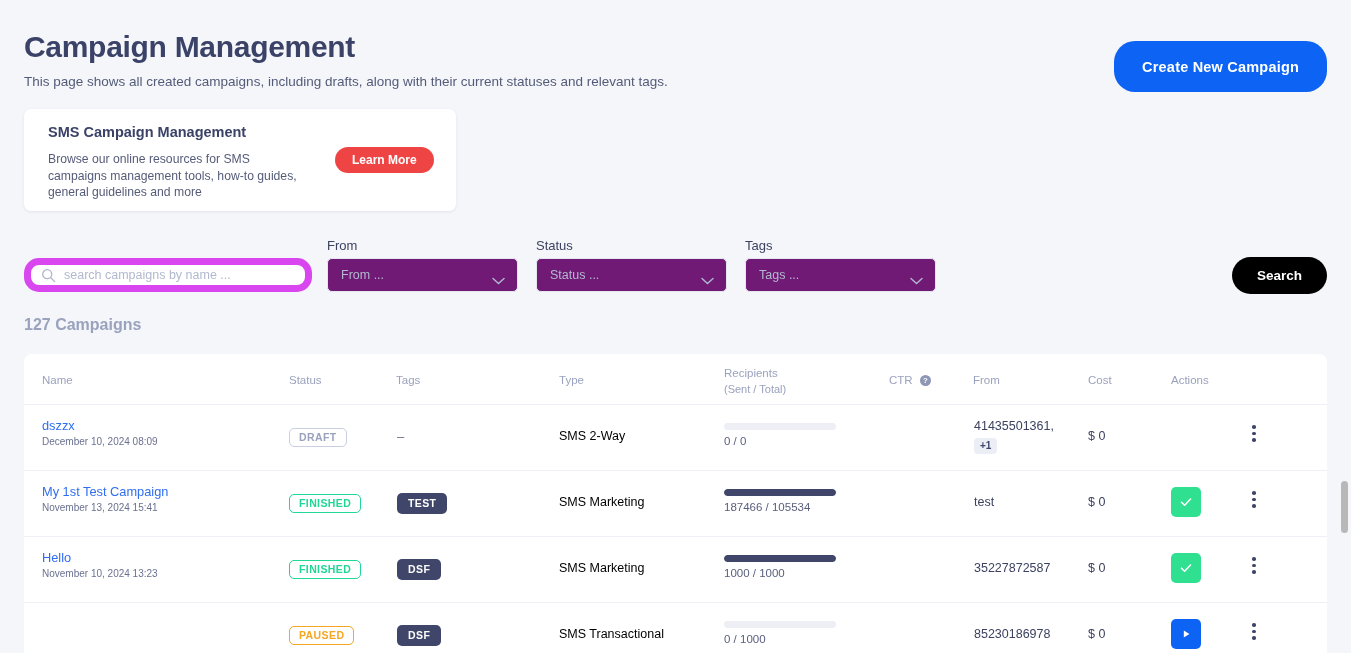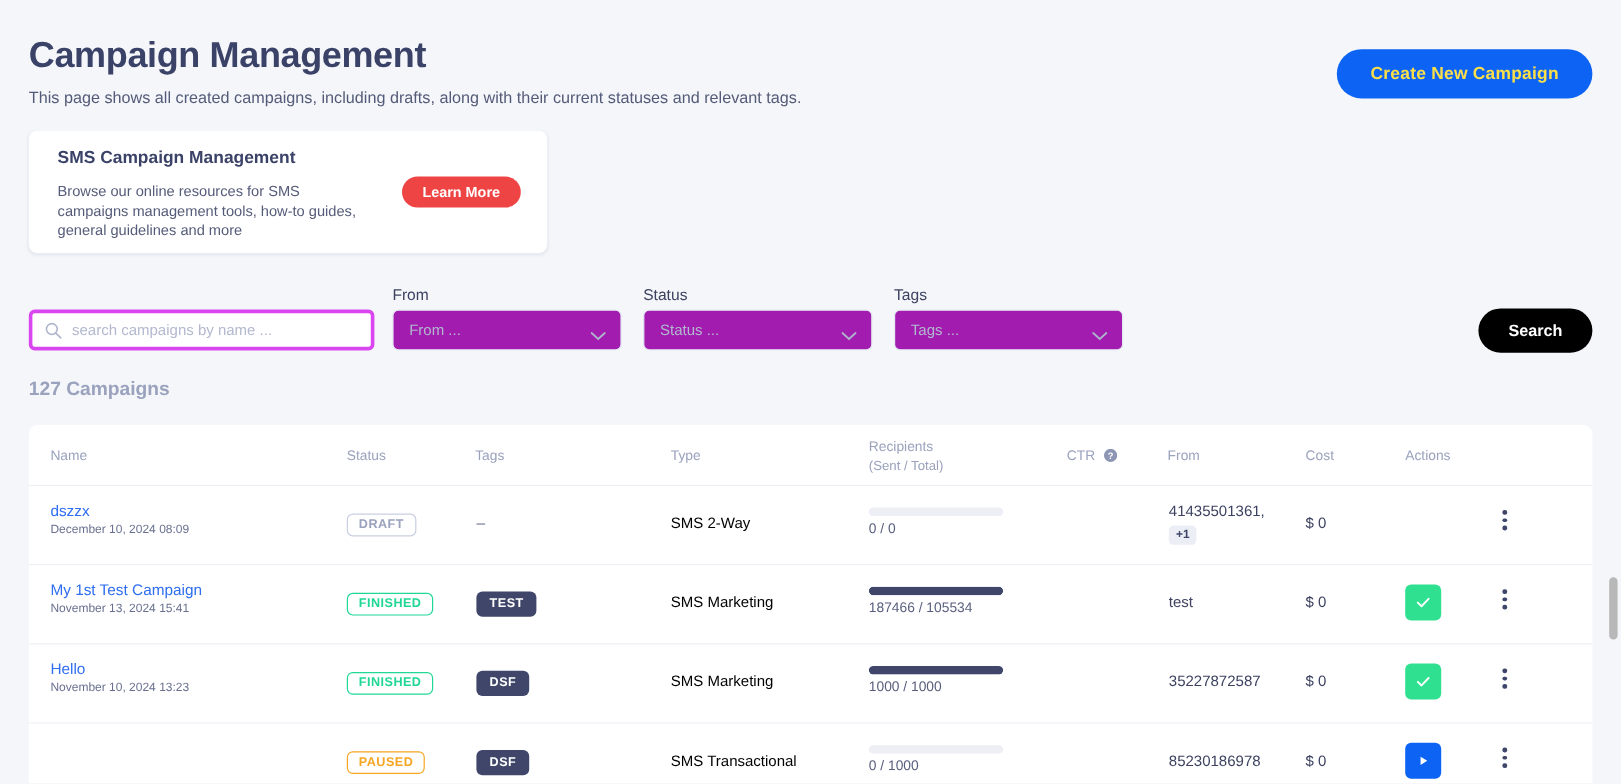--- a/index.html
+++ b/index.html
@@ -20,22 +20,22 @@
     position: absolute; left: 24px; top: 30px;
     font-size: 30px; font-weight: bold; letter-spacing: -0.3px;
     color: #3b4268;
   }
   .page-subtitle {
     position: absolute; left: 24px; top: 74px;
     font-size: 13.5px; color: #545b78;
   }
   .create-btn {
     position: absolute; right: 24px; top: 41px;
-    height: 41px; padding: 0 28px;
-    background: #0d63f3; color: #fde047;
+    height: 51px; padding: 0 28px;
+    background: #0d63f3; color: #ffffff;
     border: none; border-radius: 21px;
     font-family: "Liberation Sans", sans-serif;
     font-size: 14.5px; font-weight: bold;
     letter-spacing: 0.2px; cursor: pointer;
     display: flex; align-items: center; justify-content: center;
   }
 
   
   .promo-card {
     position: absolute; left: 24px; top: 109px;
@@ -62,34 +62,34 @@
   }
 
   
   .filters { position: absolute; left: 0; top: 236px; width: 1351px; height: 60px; }
   .field-label {
     position: absolute; font-size: 13px; color: #3c4260; top: 2px;
   }
   .search-box {
     position: absolute; left: 24px; top: 22px;
     width: 288px; height: 34px;
-    background: #fff; border: 3px solid #d946ef; border-radius: 5px;
+    background: #fff; border: 7px solid #d946ef; border-radius: 15px;
     display: flex; align-items: center;
   }
   .search-icon { margin-left: 10px; width: 15px; height: 15px; display: block; }
   .search-input {
     flex: 1; border: none; outline: none; background: transparent;
     font-family: "Liberation Sans", sans-serif;
     font-size: 12.5px; color: #3c4260; margin-left: 8px;
   }
   .search-input::placeholder { color: #b2b9cf; }
 
   .select-box {
     position: absolute; top: 22px; height: 34px;
-    background: #a21caf; border: 1px solid #e3e7f0; border-radius: 5px;
+    background: #701a75; border: 1px solid #e3e7f0; border-radius: 5px;
     display: flex; align-items: center; cursor: pointer;
   }
   .select-value {
     margin-left: 13px; font-size: 12.5px; color: #b2b9cf; flex: 1;
   }
   .chev { margin-right: 12px; width: 13px; height: 8px; display: block; }
 
   .search-btn {
     position: absolute; right: 24px; top: 21px;
     width: 95px; height: 37px;

